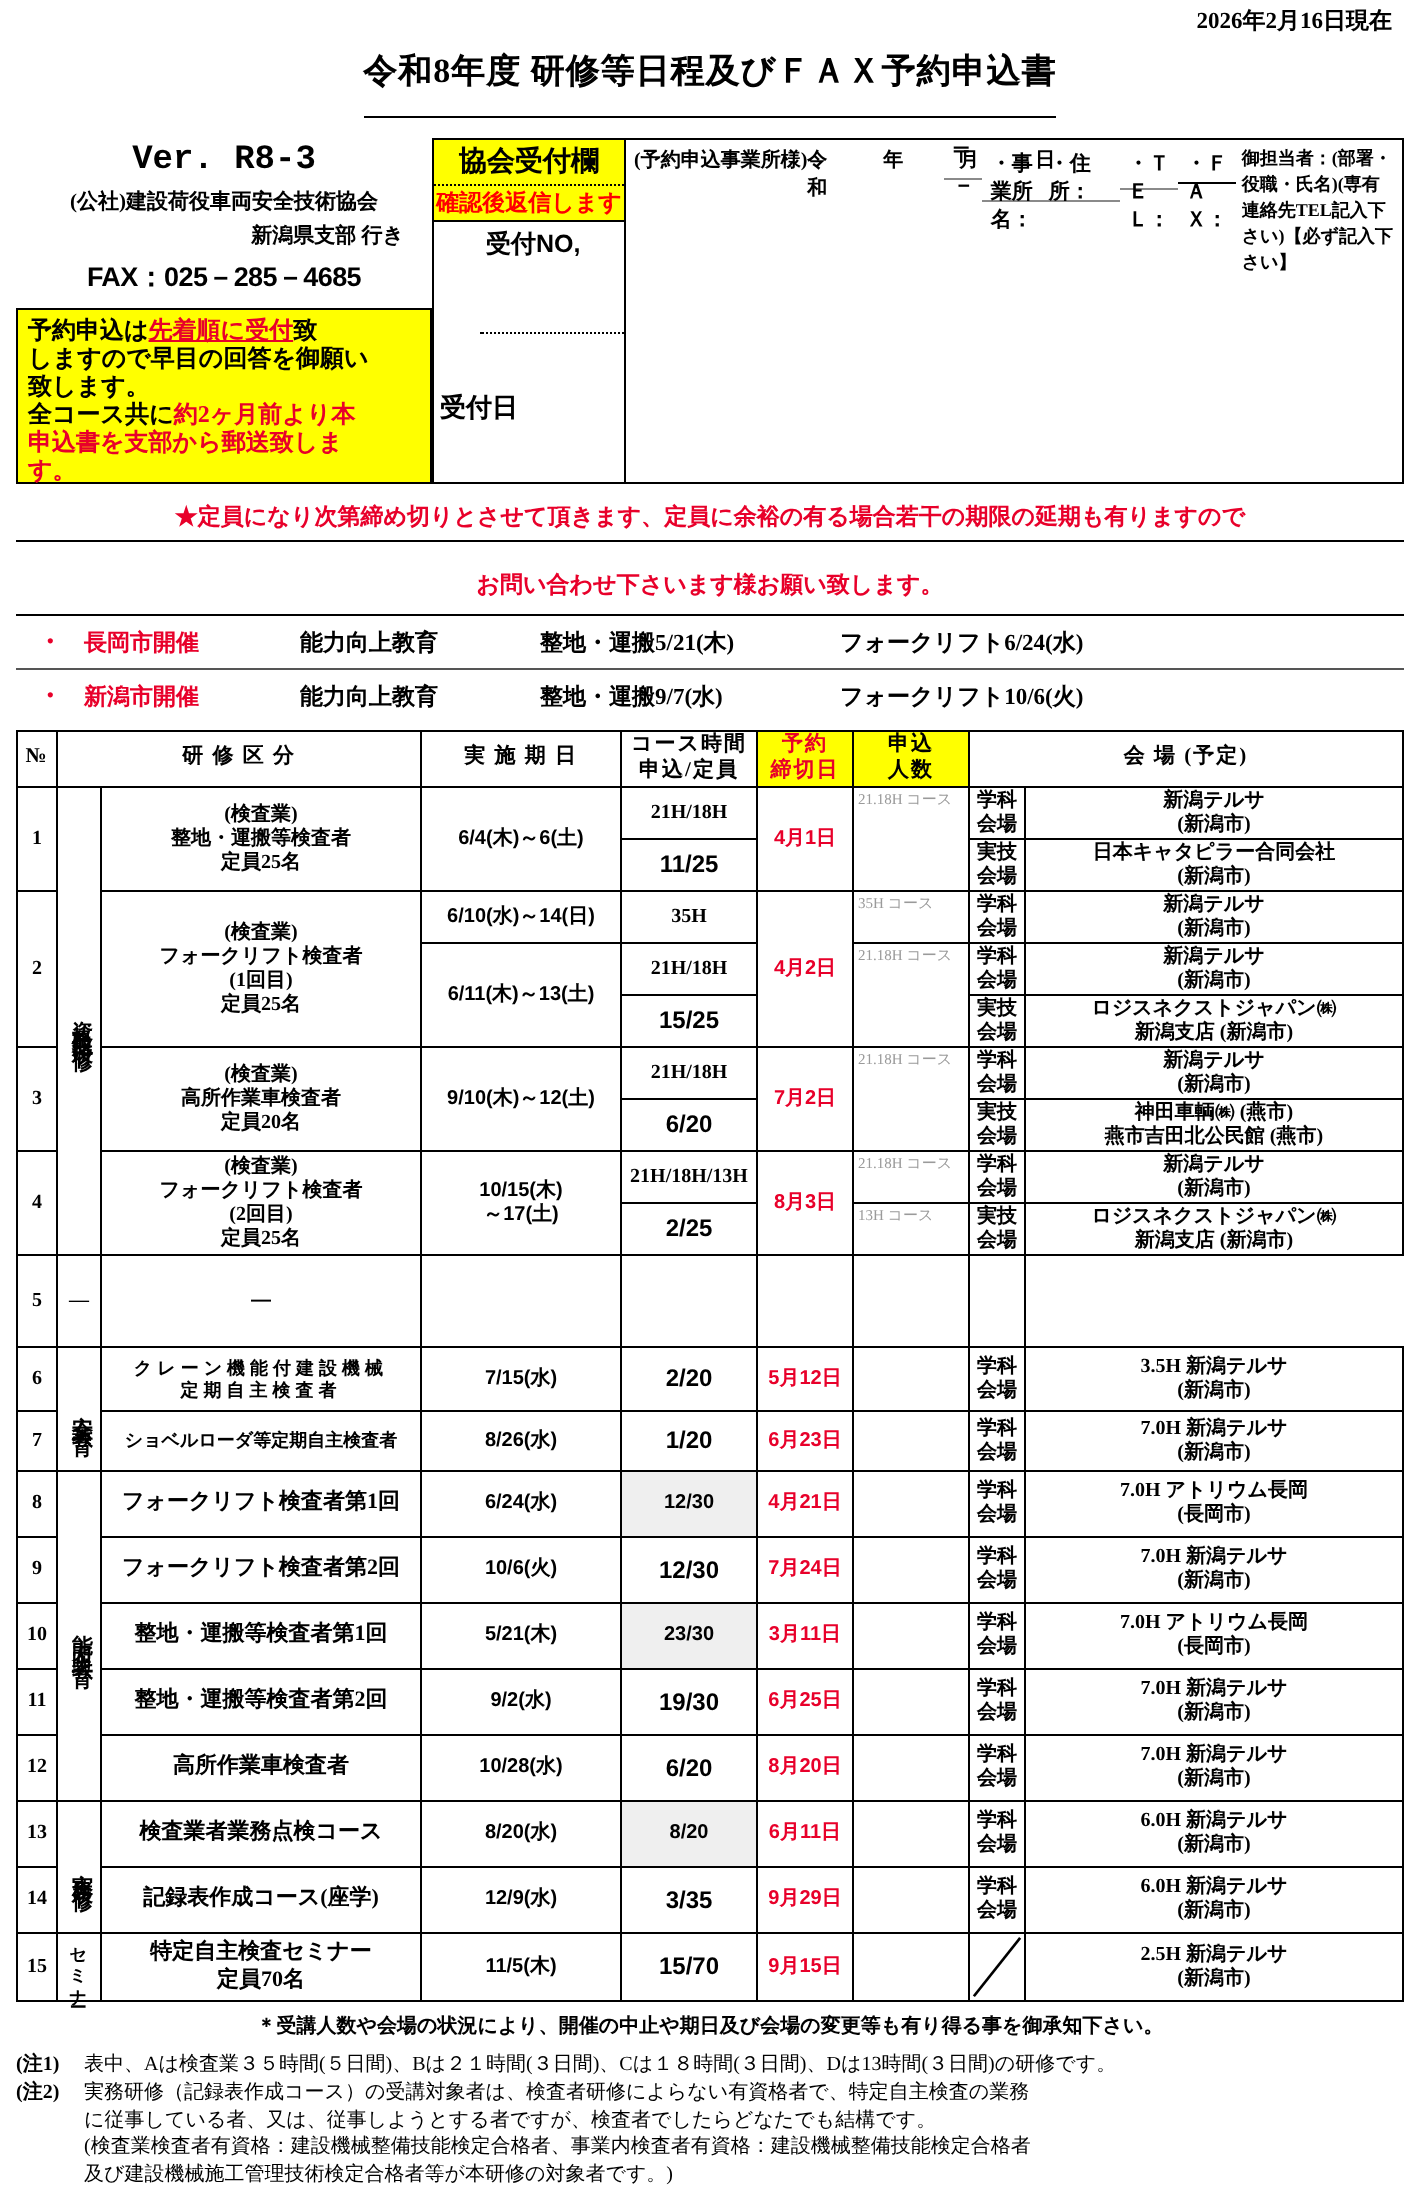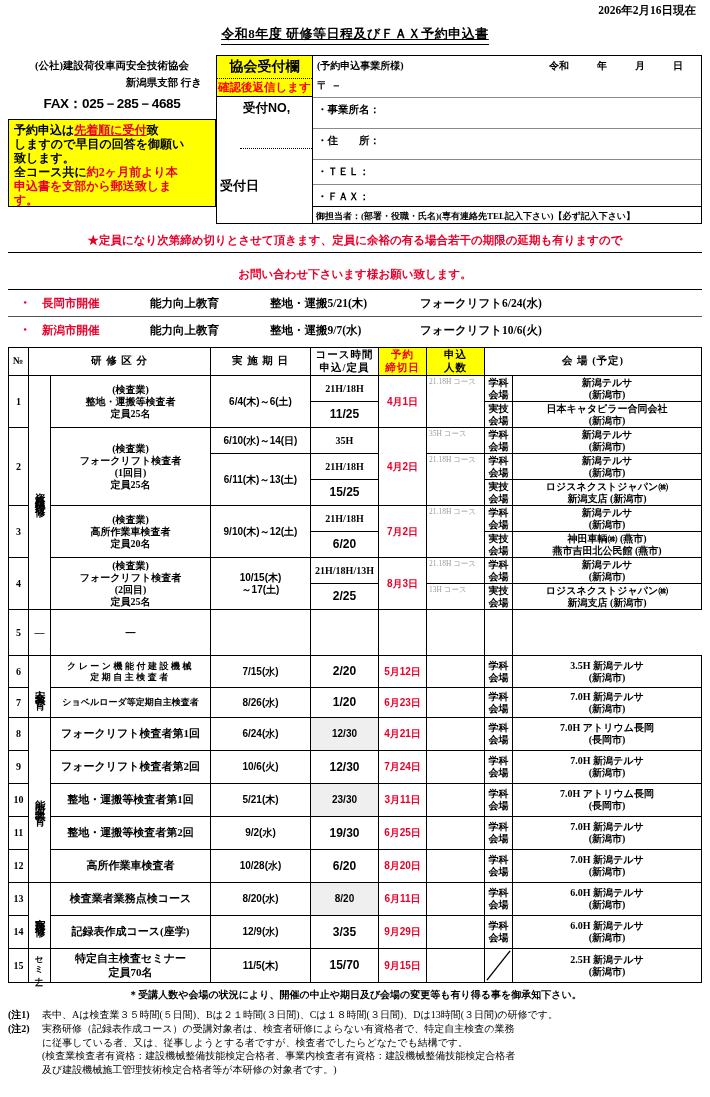--- a/index.html
+++ b/index.html
@@ -16,22 +16,22 @@
 
   
   .topdate{
     text-align:right; font-size:11.5px; font-weight:bold;
     padding:3px 6px 0 0; letter-spacing:0px;
   }
 
   
   .title-wrap{ text-align:center; margin-top:6px; margin-bottom:10px; }
   .title{
-    display:inline-block; font-size:13px; font-weight:bold;
-    border-bottom:1.5px solid #000; padding-bottom:1px; letter-spacing:0.5px;text-decoration:underline;
+    display:inline-block; font-size:17px; font-weight:bold;
+    border-bottom:1.5px solid #000; padding-bottom:11px; letter-spacing:0.5px;
   }
 
   
   .header{ display:flex; width:694px; margin:0 auto; align-items:stretch; }
   .hdr-left{ width:208px; flex:0 0 208px; }
   .ver{ text-align:center; font-size:17px; font-weight:bold; font-family:"Liberation Mono","DejaVu Sans Mono",monospace; letter-spacing:0px; margin-top:2px;}
   .assoc{ text-align:center; font-size:10.5px; font-weight:bold; margin-top:4px; }
   .branch{ text-align:right; font-size:10.5px; font-weight:bold; margin-top:3px; padding-right:14px;}
   .faxline{ text-align:center; font-size:13.5px; font-weight:bold; font-family:"Liberation Sans","DejaVu Sans",sans-serif; margin-top:5px; letter-spacing:-0.3px;}
   .yellownote{
@@ -43,21 +43,21 @@
   .yellownote .rdu{ color:#e8002a; text-decoration:underline; }
 
   
   .hdr-recv{ width:96px; flex:0 0 96px; border:1.4px solid #000; border-right:none; display:flex; flex-direction:column;}
   .recv-t1{ background:#ffff00; font-size:14px; font-weight:bold; text-align:center; padding:2px 0 2px; border-bottom:1px dotted #000;}
   .recv-t2{ background:#ffff00; color:#ff0000; font-size:11.5px; font-weight:bold; text-align:center; padding:1px 0 1px; border-bottom:1.2px solid #000;}
   .recv-no{ font-size:12.5px; font-weight:bold; padding:3px 0 0 3px; font-family:"Liberation Sans","DejaVu Sans",sans-serif; flex:1; border-bottom:1px dotted #000;margin-left:23px;}
   .recv-day{ font-size:13px; font-weight:bold; padding:0 0 0 3px; display:flex; align-items:center; height:74px;}
 
   
-  .hdr-app{ flex:1 1 auto; border:1.4px solid #000; display:flex; flex-direction:column;}
+  .hdr-app{ flex:1 1 auto; border:1.4px solid #000; display:flex; flex-direction:row;}
   .app-r1{ display:flex; align-items:flex-start; font-size:10px; font-weight:bold; padding:3px 4px 0 4px; height:22px;}
   .app-r1 .lbl{ flex:0 0 auto;}
   .app-r1 .era{ margin-left:auto; display:flex; gap:28px; padding-right:14px;}
   .app-zip{ font-size:11px; font-weight:bold; padding:0 4px 2px 4px; height:20px; border-bottom:1px solid #8a8a8a;}
   .app-row{ font-size:10.5px; font-weight:bold; padding:5px 4px 4px 4px; border-bottom:1px solid #8a8a8a; height:31px;}
   .app-row.tel{ height:25px;}
   .app-row.fax{ height:22px; border-bottom:1px solid #000;}
   .app-note{ font-size:9px; font-weight:bold; padding:3px 3px 0 3px; }
 
   
@@ -120,20 +120,21 @@
 
   <div class="topdate">2026年2月16日現在</div>
 
   <div class="title-wrap">
     <span class="title">令和8年度  研修等日程及びＦＡＸ予約申込書</span>
   </div>
 
   <div class="header">
 
     <div class="hdr-left">
+      <div class="ver">Ver. R8-3</div>
       <div class="assoc">(公社)建設荷役車両安全技術協会</div>
       <div class="branch">新潟県支部  行き</div>
       <div class="faxline">FAX：025－285－4685</div>
       <div class="yellownote">
         <span>予約申込は</span><span class="rdu">先着順に受付</span><span>致</span><br>
         <span>しますので早目の回答を御願い</span><br>
         <span>致します。</span><br>
         <span>全コース共に</span><span class="rd">約2ヶ月前より本</span><br>
         <span class="rd">申込書を支部から郵送致しま</span><br>
         <span class="rd">す。</span>

